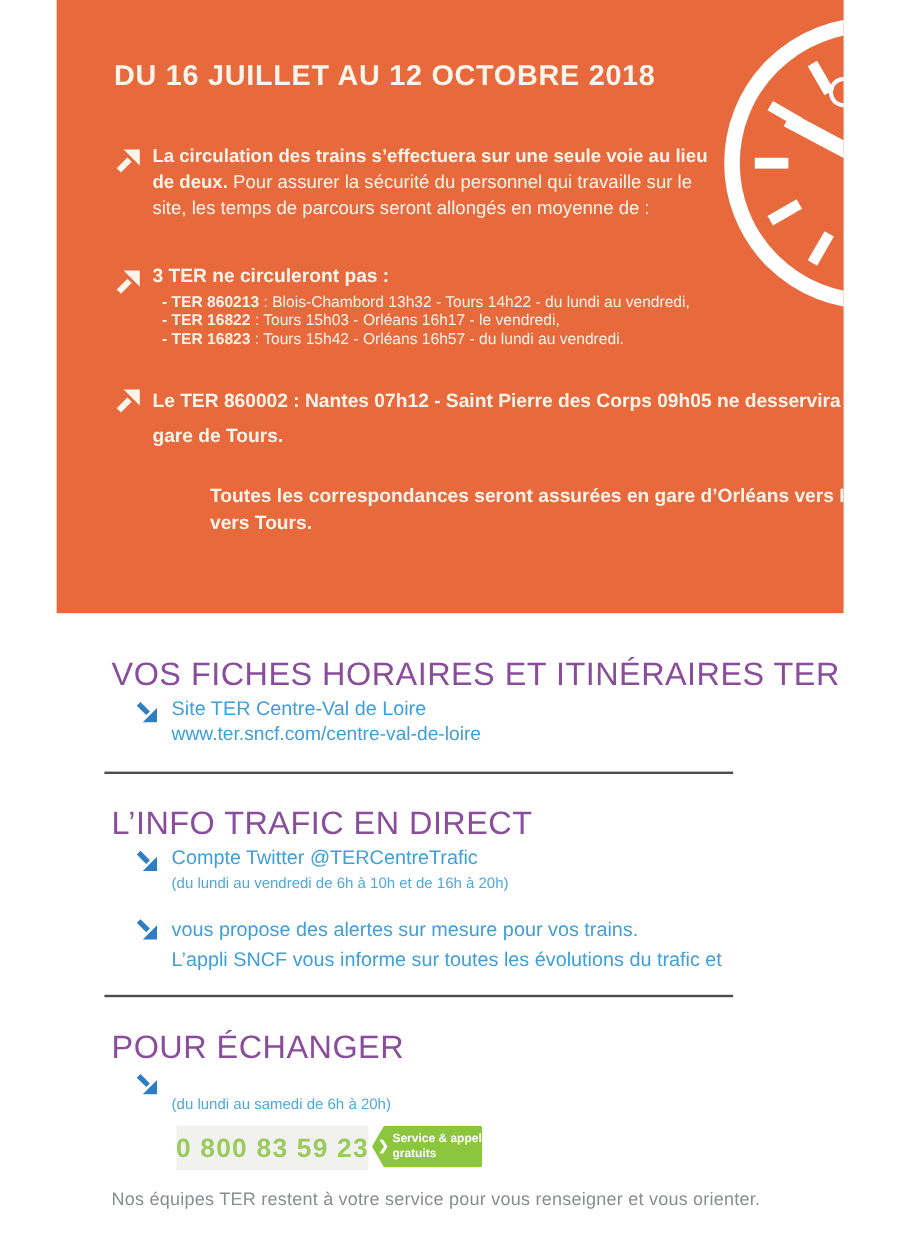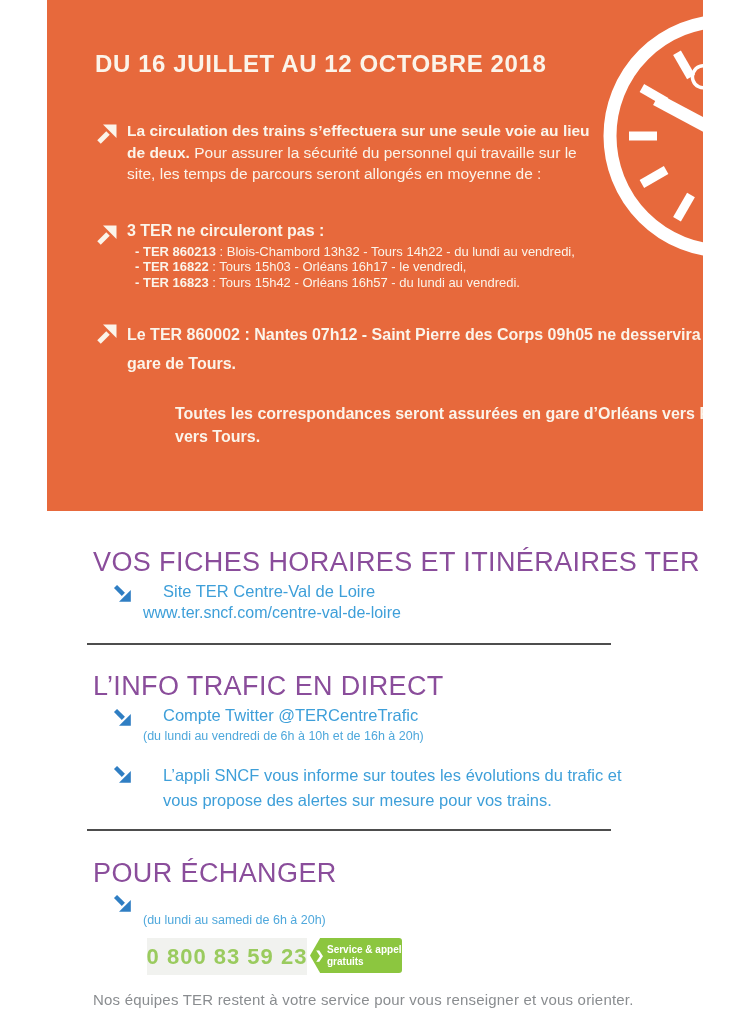--- a/index.html
+++ b/index.html
@@ -27,21 +27,21 @@
   .b2 .btxt { width:620px; font-size:16px; line-height:20px; }
   .b3 { margin-top:30px; }
   .b3 .btxt { width:640px; font-size:16px; line-height:29px; font-weight:bold; }
   .hero-note { margin:24px 0 0 80px; width:600px; font-size:16px; line-height:23px; font-weight:bold; }
   .bold { font-weight:bold; }
   
   .h-section {
     position:absolute; left:46px; color:#8A4D9B; font-size:27px;
     font-weight:400; letter-spacing:0.4px; white-space:nowrap;
   }
-  .link-row { position:absolute; display:flex; align-items:flex-start;gap:20px; }
+  .link-row { position:absolute; display:flex; align-items:flex-start; }
   .link-row .larrow { flex:none; width:21px; margin-top:1px; }
   .link-text { margin-left:10px; font-size:16.5px; color:#3E9FD9; white-space:nowrap; }
   .link-sub { position:absolute; font-size:12.5px; color:#4FA8DC; white-space:nowrap; }
   .url-text { position:absolute; font-size:16px; color:#3E9FD9; white-space:nowrap; }
   .app-lines { margin-left:10px; font-size:16.5px; line-height:25px; color:#3E9FD9; }
   .divider { position:absolute; left:40px; width:524px; height:2px; background:#4D4D4D; }
   
   .phone-box {
     position:absolute; left:100px; top:938px; width:160px; height:37px;
     background:#F1F2EF; display:flex; align-items:center; justify-content:center;
@@ -167,22 +167,22 @@
     </svg>
     <span class="link-text">Compte Twitter @TERCentreTrafic</span>
   </div>
   <div class="link-sub" style="left:96px; top:729px;">(du lundi au vendredi de 6h à 10h et de 16h à 20h)</div>
   <div class="link-row" style="left:65px; top:763px;">
     <svg class="larrow" width="21" height="21" viewBox="0 0 24 24">
       <line x1="4" y1="4" x2="13" y2="13" stroke="#2F7EC3" stroke-width="5"></line>
       <polygon points="8,21.5 21.5,21.5 21.5,8" fill="#2F7EC3"></polygon>
     </svg>
     <div class="app-lines">
+      <div>vous propose des alertes sur mesure pour vos trains.</div>
       <div>L’appli SNCF vous informe sur toutes les évolutions du trafic et</div>
-      <div>vous propose des alertes sur mesure pour vos trains.</div>
     </div>
   </div>
   <div class="divider" style="top:829px;"></div>
 
   <div class="h-section" style="top:858px;">POUR ÉCHANGER</div>
   <div class="link-row" style="left:65px; top:892px;">
     <svg class="larrow" width="21" height="21" viewBox="0 0 24 24">
       <line x1="4" y1="4" x2="13" y2="13" stroke="#2F7EC3" stroke-width="5"></line>
       <polygon points="8,21.5 21.5,21.5 21.5,8" fill="#2F7EC3"></polygon>
     </svg>

